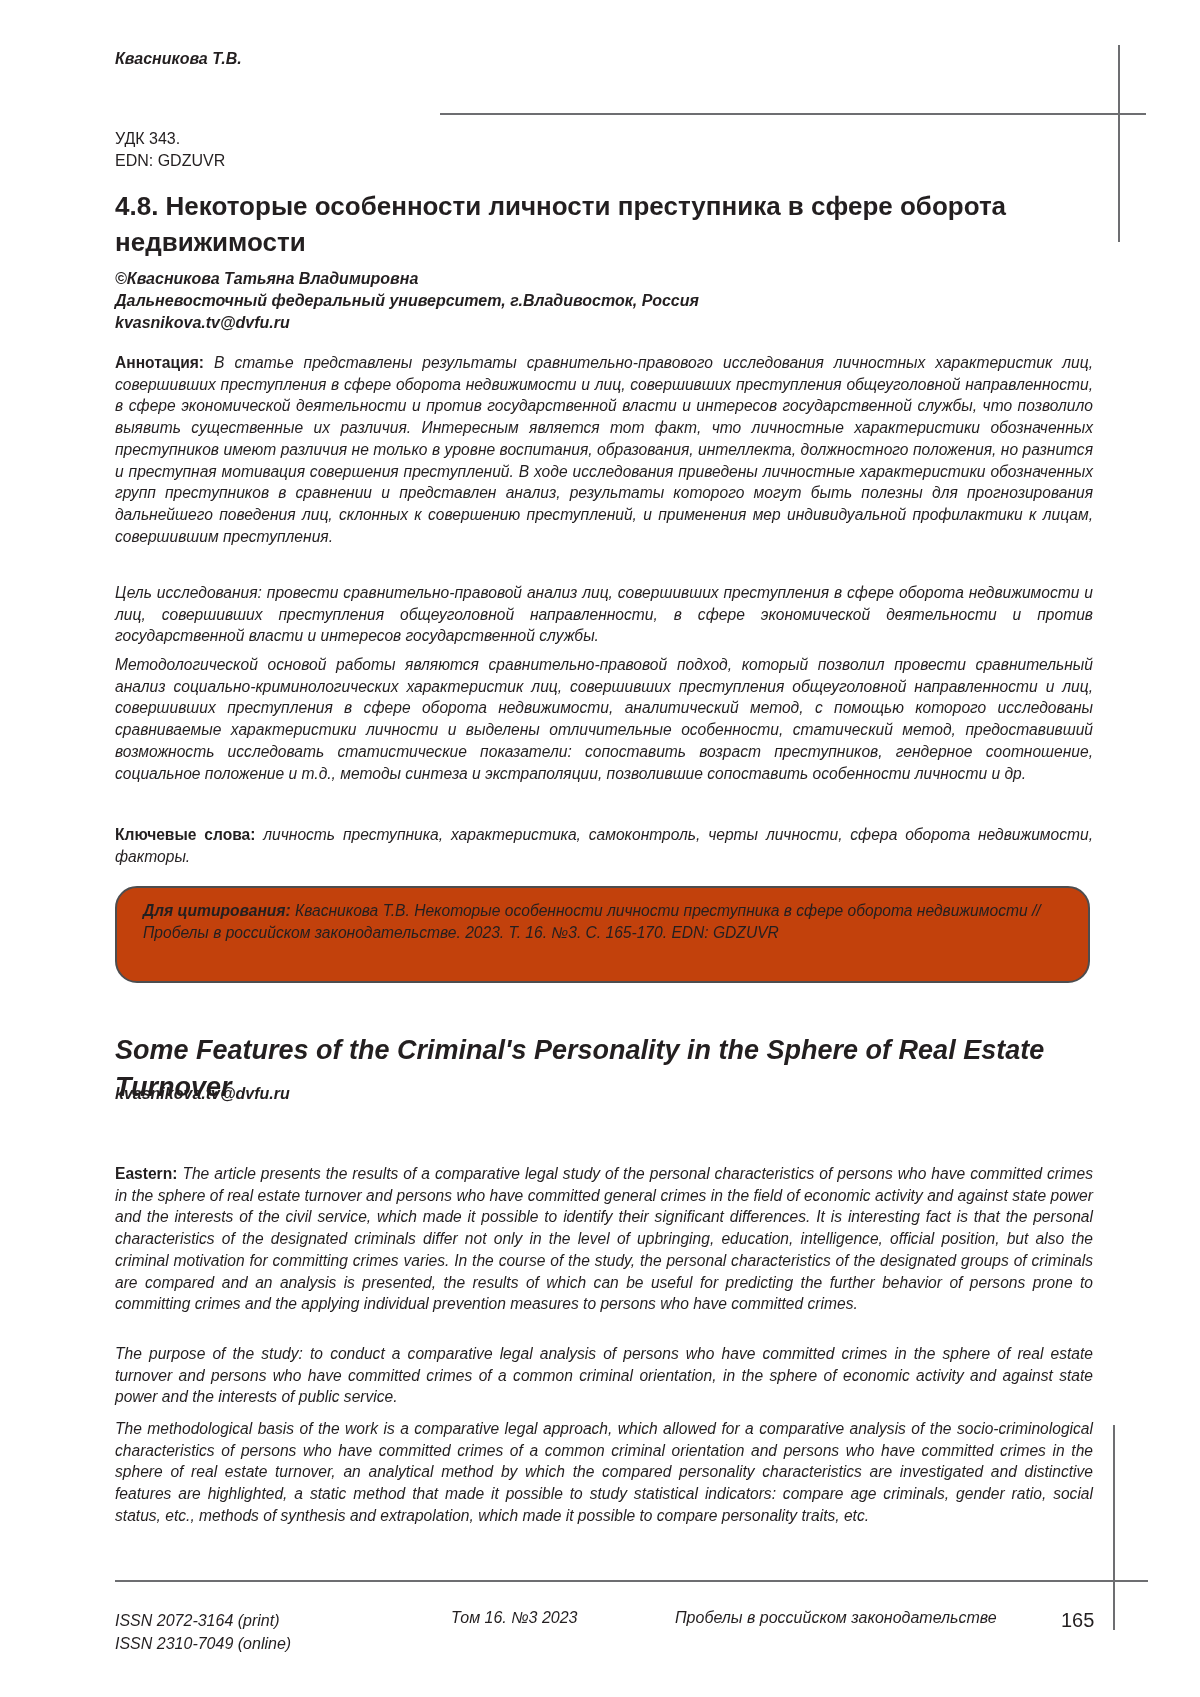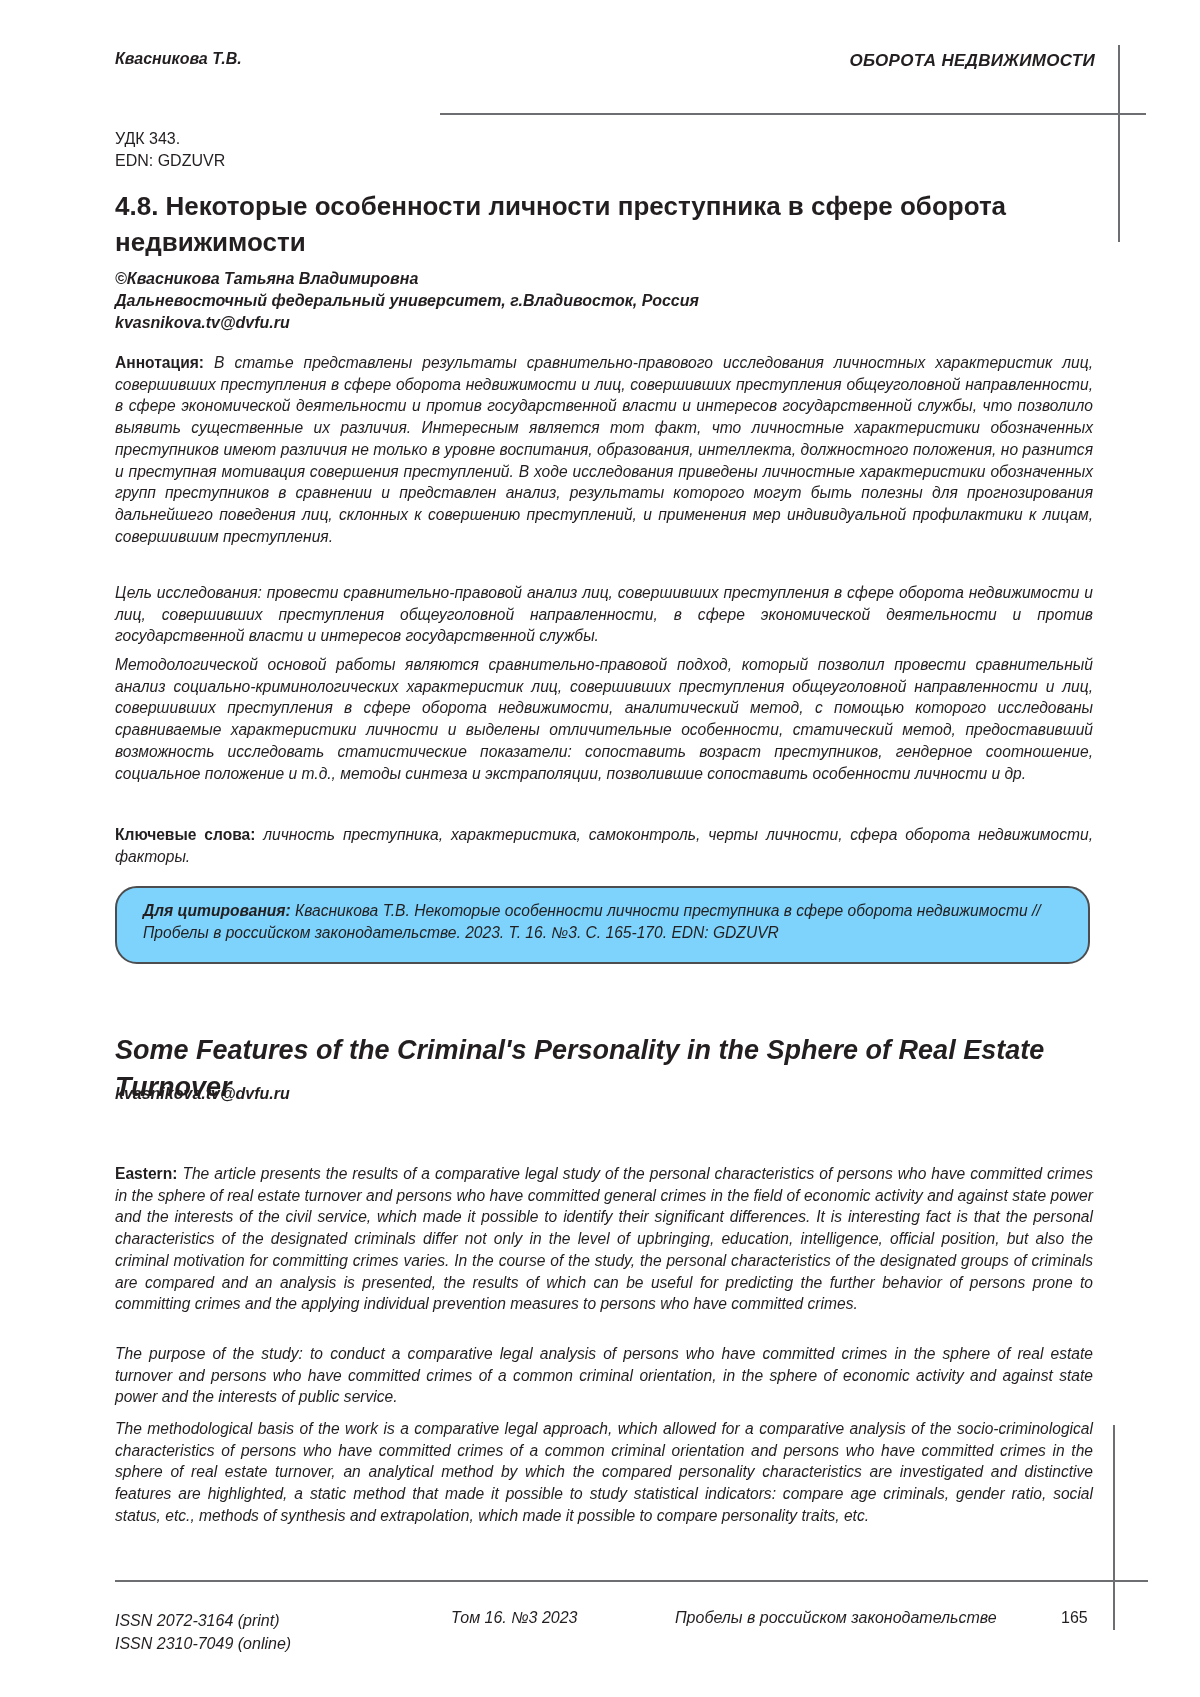--- a/index.html
+++ b/index.html
@@ -12,43 +12,42 @@
   .run-author { left: 115px; top: 50px; font-size: 16px; font-weight: bold; font-style: italic; text-align: center; }
   .run-title { right: 105px; top: 48px; width: 640px; text-align: right; font-size: 17px; font-weight: bold; font-style: italic; line-height: 25px; letter-spacing: 0.3px; }
 
   .meta { left: 115px; top: 128px; font-size: 16px; line-height: 22px; }
   .ru-title { left: 115px; top: 188px; width: 900px; font-size: 26px; font-weight: bold; line-height: 36px; }
   .authblock { left: 115px; top: 268px; font-size: 16px; font-weight: bold; font-style: italic; line-height: 22px; }
 
   .para { position: absolute; left: 115px; width: 978px; font-size: 15.6px; font-style: italic; line-height: 21.7px; text-align: justify; }
   .para b { font-style: normal; font-weight: bold; }
 
-  .cite-box { left: 115px; top: 886px; width: 975px; height: 78px; background: #7dd3fc; border: 2px solid #4d4d4f; border-radius: 22px; box-sizing: border-box; }
+  .cite-box { left: 115px; top: 886px; width: 975px; height: 97px; background: #c2410c; border: 2px solid #4d4d4f; border-radius: 22px; box-sizing: border-box; }
   .cite-text { position: absolute; left: 26px; top: 12px; width: 920px; font-size: 15.6px; font-style: italic; line-height: 22px; }
   .cite-text b { font-weight: bold; }
 
   .en-title { left: 115px; top: 993px; width: 960px; font-size: 27px; font-weight: bold; font-style: italic; line-height: 37px; margin-top: 39px; }
   .en-auth { left: 115px; top: 1083px; font-size: 16px; font-weight: bold; font-style: italic; line-height: 22px; }
 
   .footer-issn { left: 115px; top: 1609px; font-size: 16px; font-style: italic; line-height: 23px; }
   .footer-vol { left: 451px; top: 1609px; font-size: 16px; font-style: italic; }
   .footer-journal { left: 675px; top: 1609px; font-size: 16px; font-style: italic; }
-  .footer-page { left: 1061px; top: 1609px; font-size: 16px; }
+  .footer-page { left: 1061px; top: 1609px; font-size: 20px; }
 </style>
 </head>
 <body>
 
 <div class="rule-h" style="left:440px; top:113px; width:706px;"></div>
 <div class="rule-v" style="left:1118px; top:45px; height:197px;"></div>
 <div class="rule-h" style="left:115px; top:1580px; width:1033px;"></div>
 <div class="rule-v" style="left:1113px; top:1425px; height:205px;"></div>
 
 <div class="abs run-author">Квасникова Т.В.</div>
 <div class="abs run-title">
-  <div>ОБОРОТА НЕДВИЖИМОСТИ</div>
 </div>
 
 <div class="abs meta">
   <div>УДК 343.</div>
   <div>EDN: GDZUVR</div>
 </div>
 
 <div class="abs ru-title">4.8. Некоторые особенности личности преступника в сфере оборота недвижимости</div>
 <div class="abs authblock">
   <div>©Квасникова Татьяна Владимировна</div>

